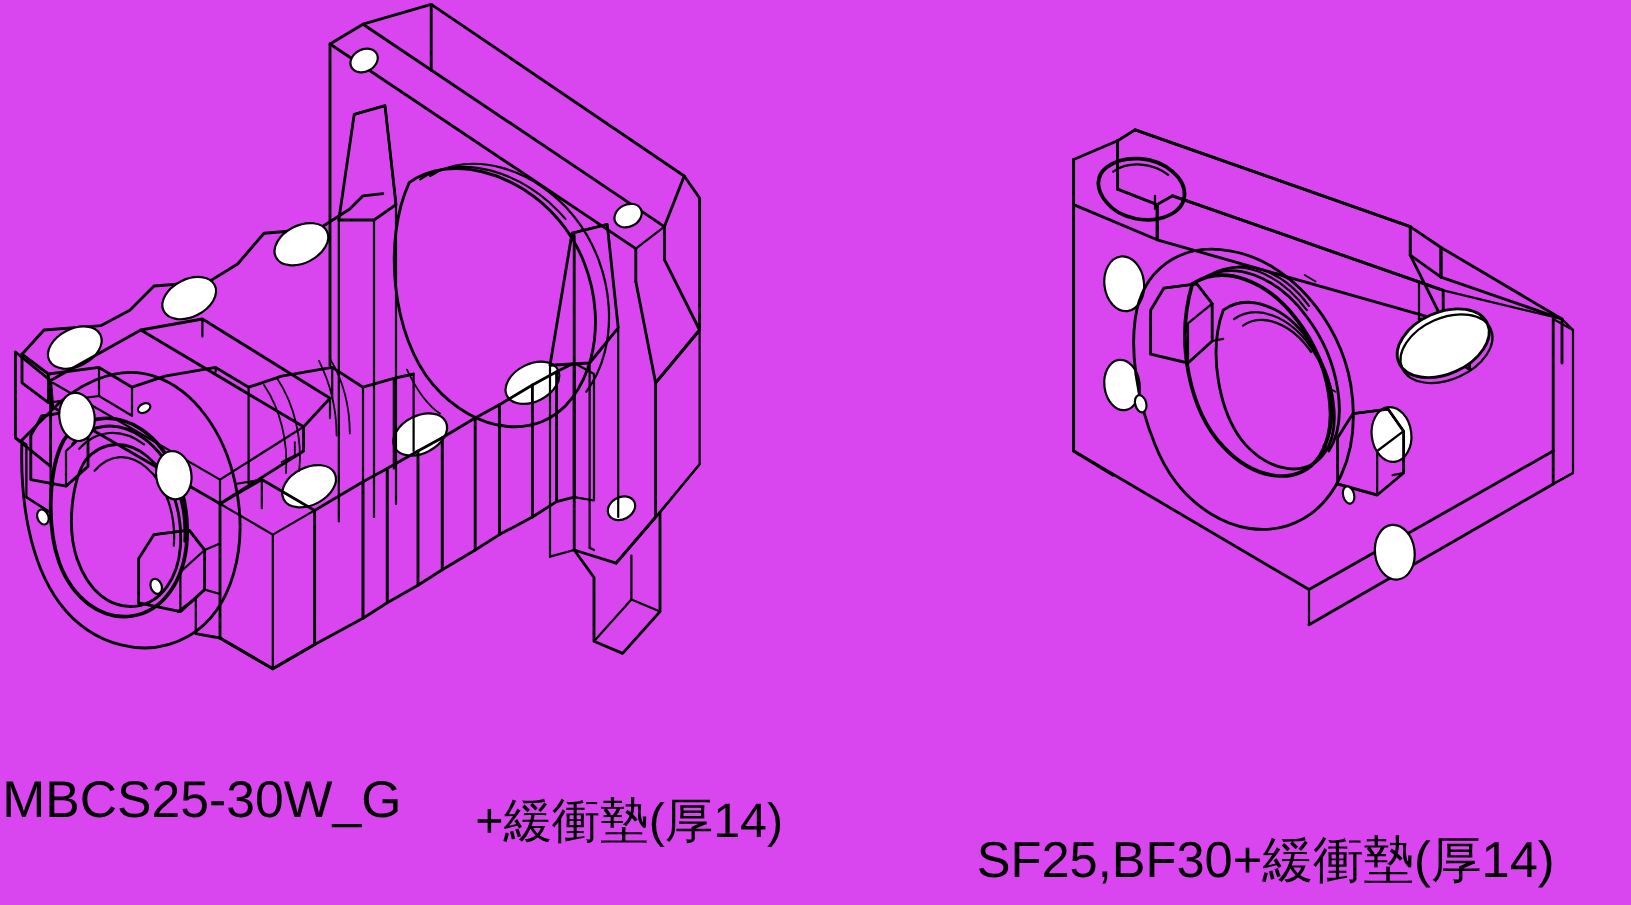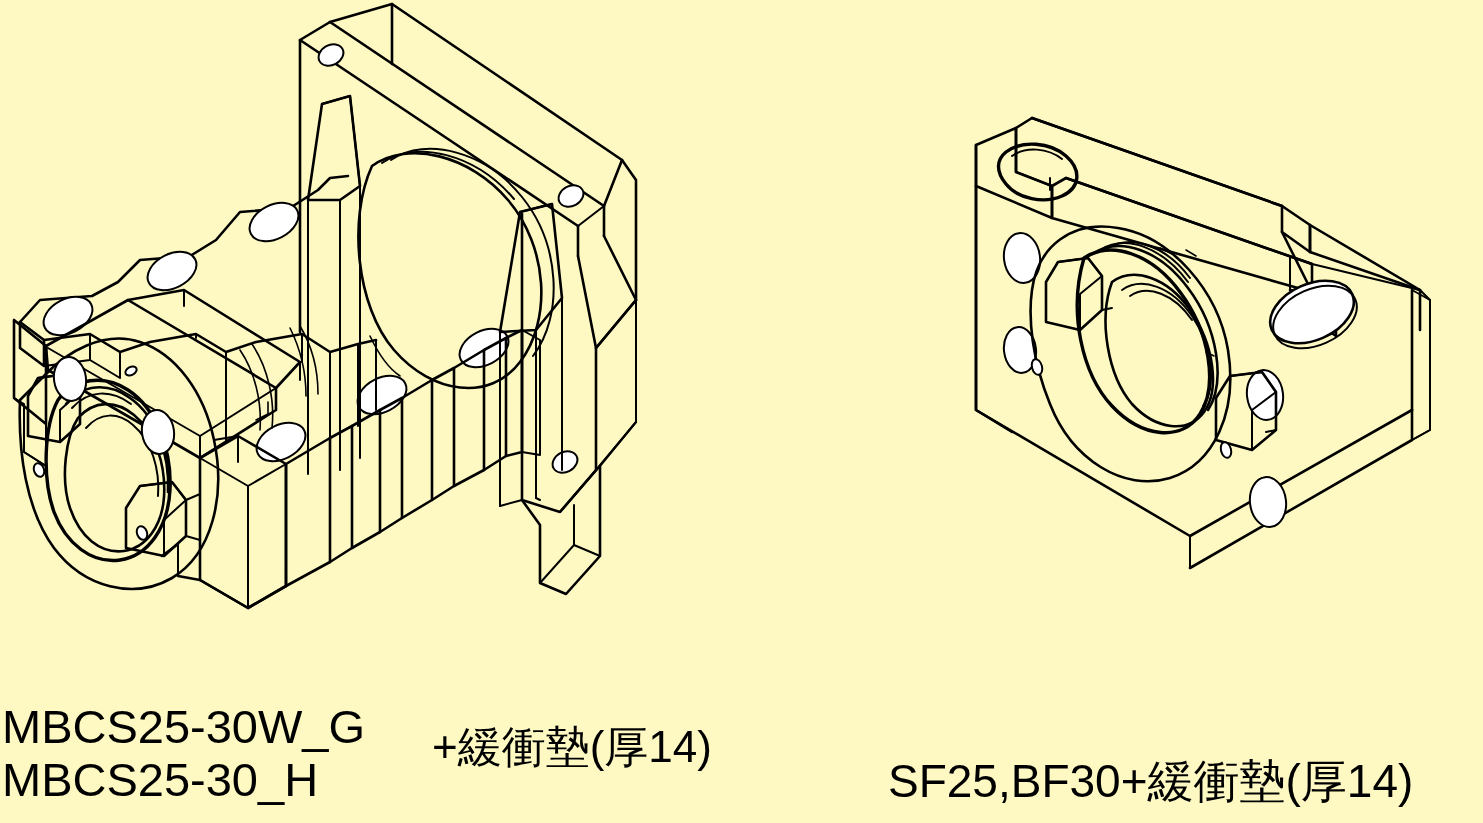--- a/index.html
+++ b/index.html
@@ -4,21 +4,21 @@
 <style>
   html, body {
     margin: 0;
     padding: 0;
     background: #ffffff;
   }
   #page {
     position: relative;
     width: 1483px;
     height: 823px;
-    background: #fef9c3;
+    background: #d946ef;
     overflow: hidden;
     font-family: "Liberation Sans", "DejaVu Sans", sans-serif;
   }
   .drawing-svg {
     position: absolute;
     top: 0;
     left: 0;
     width: 1483px;
     height: 823px;
   }
@@ -323,20 +323,19 @@
       <path class="ln-thin" d="M 1252 450 L 1252 410 L 1276 392"></path>
       <ellipse class="fillw-thin" cx="1226" cy="450" rx="5" ry="8" transform="rotate(-15 1226 450)"></ellipse>
 
       <path class="ln-thin" d="M 1102 310 L 1112 308"></path>
       <path class="ln-thin" d="M 1276 430 L 1266 432"></path>
     </g>
   </svg>
 
   <div class="caption" id="cap-left">
     <span class="cap-line">MBCS25-30W_G</span>
-    <span class="cap-line">MBCS25-30_H</span>
   </div>
 
   <div class="caption" id="cap-mid">+緩衝墊(厚14)</div>
 
   <div class="caption" id="cap-right">SF25,BF30+緩衝墊(厚14)</div>
 
 </div>
 
 </body></html>

